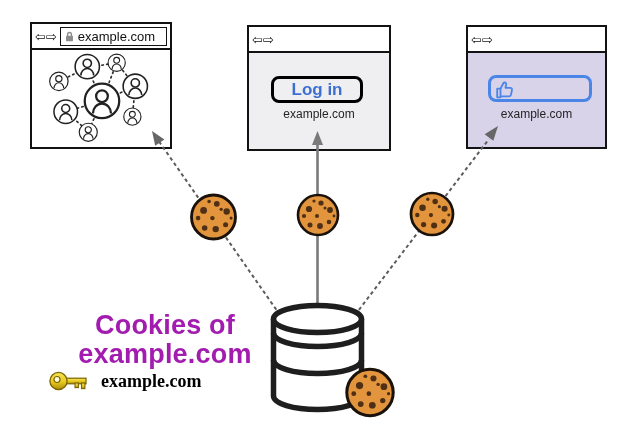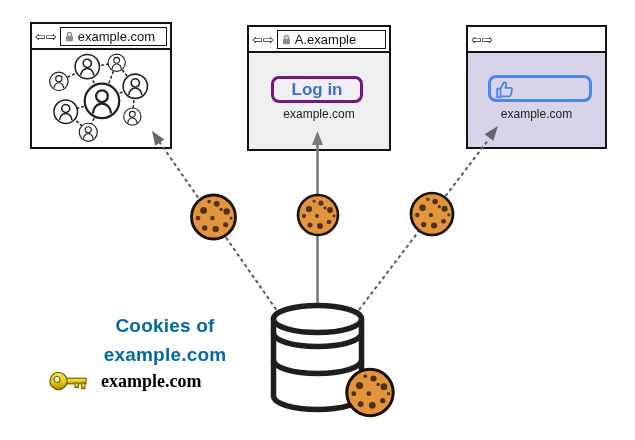--- a/index.html
+++ b/index.html
@@ -26,38 +26,38 @@
     gap:4px;padding:0 4px;background:#fff;min-width:0;
   }
   .addr-url{font-size:13px;color:#111;white-space:nowrap;overflow:hidden;}
   .content{flex:1 1 auto;position:relative;}
   .content.gray{background:#EFEFF1;}
   .content.purple{background:#D9D3EA;}
   .graph-svg{position:absolute;inset:0;width:100%;height:100%;}
   
   .btn-login{
     position:absolute;left:22px;top:23px;width:92px;height:27px;box-sizing:border-box;
-    border:3px solid #701a75;border-radius:8px;background:transparent;color:#3D6FD3;
+    border:3px solid #000000;border-radius:8px;background:transparent;color:#3D6FD3;
     font-weight:bold;font-size:17px;display:flex;align-items:center;justify-content:center;
     cursor:pointer;
   }
   
   .btn-like{
     position:absolute;left:20px;top:22px;width:104px;height:27px;box-sizing:border-box;
     border:3px solid #4A86E8;border-radius:8px;background:transparent;cursor:pointer;
   }
   .btn-like svg{position:absolute;left:3px;top:1px;}
   .caption{
     position:absolute;top:54px;left:0;right:0;text-align:center;
     font-size:12px;color:#242424;
   }
   
   .headline{
     position:absolute;left:52px;top:311px;width:226px;text-align:center;z-index:2;
-    font-weight:bold;font-size:19px;line-height:29px;color:#0369a1;letter-spacing:0.2px;
+    font-weight:bold;font-size:27px;line-height:29px;color:#a21caf;letter-spacing:0.2px;
   }
   .keyrow{
     position:absolute;left:48px;top:368px;display:flex;align-items:center;gap:9px;z-index:2;
   }
   .keytext{
     font-family:"Liberation Serif", serif;font-weight:bold;font-size:18px;color:#000;
   }
   
   .overlay{position:absolute;inset:0;z-index:3;pointer-events:none;}
 </style>
@@ -114,27 +114,20 @@
       </svg>
     </div>
   </div>
 
   <div class="bwin" style="left:247px;top:25px;width:144px;height:126px">
     <div class="toolbar">
       <span class="nav">
         <span>⇦</span>
           <span>⇨</span>
       </span>
-      <div class="addr">
-        <svg width="9" height="11" viewBox="0 0 9 11">
-          <path d="M2.6,5 V3.4 a1.9,1.9 0 0 1 3.8,0 V5" fill="none" stroke="#8d8d8d" stroke-width="1.4"></path>
-          <rect x="1" y="4.8" width="7" height="5.4" rx="0.8" fill="#8d8d8d"></rect>
-        </svg>
-        <span class="addr-url">A.example</span>
-      </div>
     </div>
     <div class="content gray">
       <div class="btn-login">Log in</div>
       <div class="caption">example.com</div>
     </div>
   </div>
 
   <div class="bwin" style="left:466px;top:25px;width:141px;height:124px">
     <div class="toolbar">
       <span class="nav">

